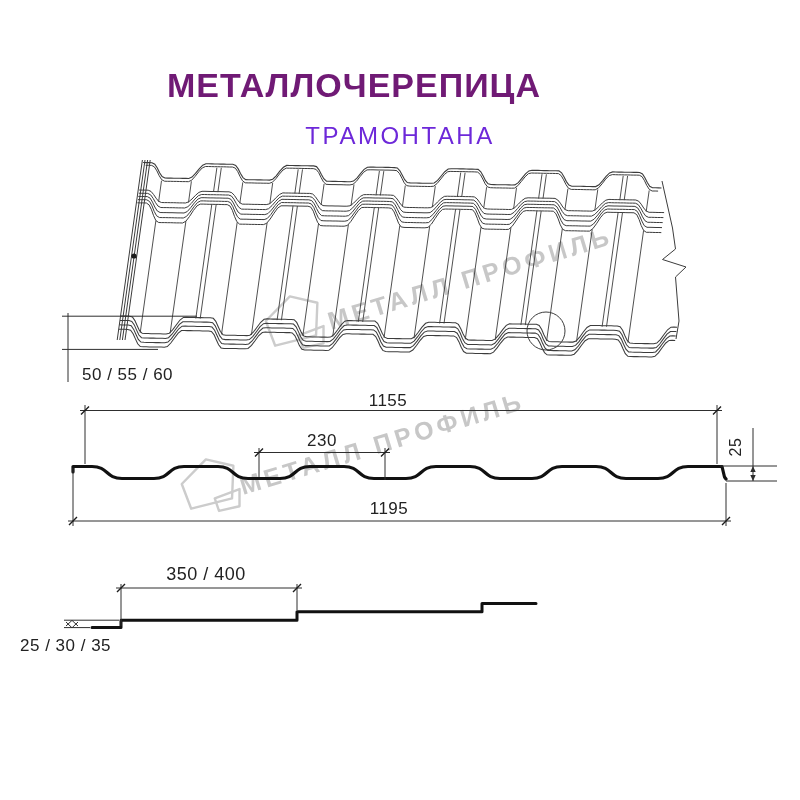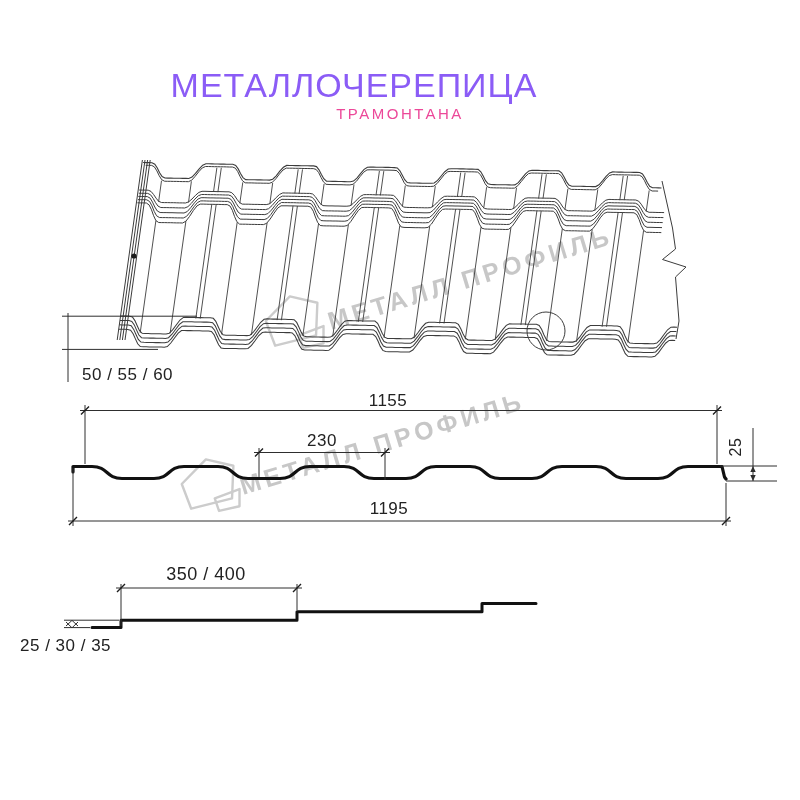--- a/index.html
+++ b/index.html
@@ -1,21 +1,21 @@
 <!DOCTYPE html>
 <html><head>
 <meta charset="utf-8">
 <style>
   html,body{margin:0;padding:0;}
   body{width:800px;height:800px;background:#ffffff;position:relative;overflow:hidden;
        font-family:"Liberation Sans", sans-serif;}
   .title{position:absolute;top:66px;left:0;width:708px;text-align:center;
-         font-size:34px;font-weight:400;letter-spacing:1px;color:#8b5cf6;}
-  .subtitle{position:absolute;top:105px;left:0;width:800px;text-align:center;
-         font-size:15px;font-weight:400;letter-spacing:2.5px;color:#ec4899;}
+         font-size:34px;font-weight:700;letter-spacing:1px;color:#701a75;}
+  .subtitle{position:absolute;top:122px;left:0;width:800px;text-align:center;
+         font-size:24px;font-weight:400;letter-spacing:2.5px;color:#6d28d9;}
   svg{position:absolute;top:0;left:0;}
   text{font-family:"Liberation Sans", sans-serif;}
   .dim{font-size:17px;fill:#222;letter-spacing:0.5px;}
   .dim-big{font-size:18px;fill:#222;letter-spacing:0.5px;}
   .wm-text{font-size:25px;font-weight:bold;letter-spacing:4px;fill:#c7c7c7;}
   .thin{stroke:#3c3c3c;stroke-width:1;fill:none;}
   .dimline{stroke:#2e2e2e;stroke-width:1;fill:none;}
   .tick{stroke:#1d1d1d;stroke-width:1.4;fill:none;}
   .heavy{stroke:#111;fill:none;stroke-linejoin:round;stroke-linecap:round;}
   .wm-shape{stroke:#cccccc;stroke-width:2.4;fill:none;stroke-linejoin:round;}

